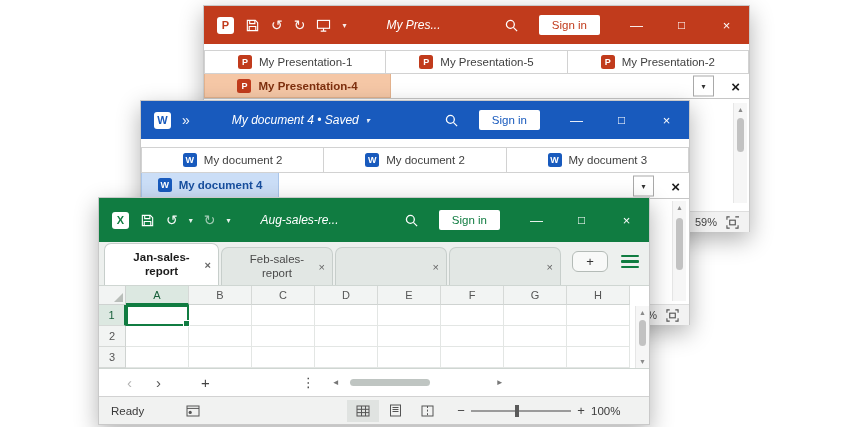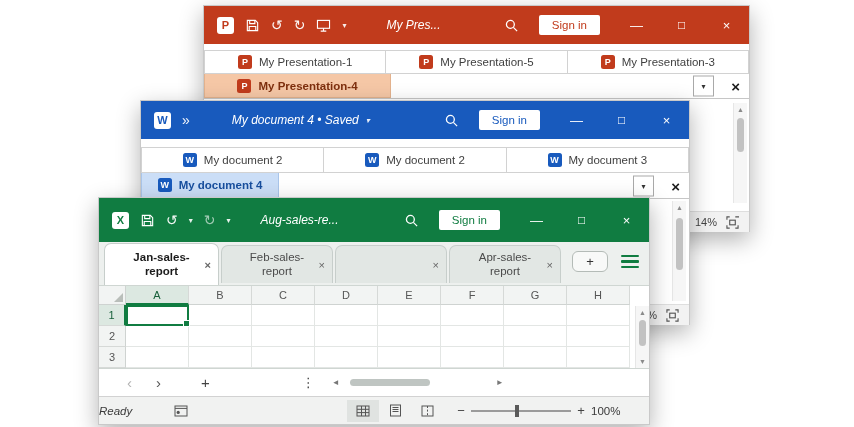--- a/index.html
+++ b/index.html
@@ -98,21 +98,21 @@
   .sheet-tab{margin-left:46px;align-self:stretch;display:flex;align-items:center;padding:0 10px;
              border-bottom:3px solid var(--xl);font-weight:bold;color:#2b2b2b;box-sizing:border-box;}
   .sheet-add{margin-left:40px;font-size:15px;color:#444;}
   .sheet-more{margin-left:92px;font-size:13px;color:#444;}
   .hscroll{display:flex;align-items:center;margin-left:17px;width:172px;}
   .hs-arrow{font-size:8px;color:#777;}
   .hs-track{flex:1;height:12px;display:flex;align-items:center;margin:0 4px;}
   .hs-thumb{width:80px;height:7px;border-radius:4px;background:#bfc5c2;margin-left:6px;}
   .xl-statusbar{height:28px;background:#F1F2F1;border-top:1px solid #d2d2d2;display:flex;
                 align-items:center;font-size:11.5px;color:#3a3a3a;box-sizing:border-box;}
-  .status-ready{font-style:italic;}
+  .status-ready{margin-left:12px;}
   .macro{margin-left:42px;color:#555;display:flex;}
   .status-right{margin-left:auto;display:flex;align-items:center;}
   .viewicon{width:32px;height:22px;display:flex;align-items:center;justify-content:center;color:#555;}
   .viewicon.active{background:#e0e3e1;}
   .zoom-minus{width:20px;text-align:center;font-size:13px;color:#444;margin-left:8px;}
   .zoom-slider{width:100px;height:14px;position:relative;display:flex;align-items:center;}
   .zoom-track{width:100%;height:2px;background:#9b9b9b;}
   .zoom-thumb{position:absolute;left:44px;top:1px;width:4px;height:12px;background:#5a5a5a;}
   .zoom-plus{width:20px;text-align:center;font-size:13px;color:#444;}
   .zoom-label{width:46px;text-align:left;margin-right:12px;}
@@ -181,38 +181,38 @@
         <div class="doc-tab">
           <span class="ficon pp-ficon">P</span>
           <span class="doc-tab-label">My Presentation-1</span>
         </div>
         <div class="doc-tab">
           <span class="ficon pp-ficon">P</span>
           <span class="doc-tab-label">My Presentation-5</span>
         </div>
         <div class="doc-tab">
           <span class="ficon pp-ficon">P</span>
-          <span class="doc-tab-label">My Presentation-3</span>
+          <span class="doc-tab-label">My Presentation-2</span>
         </div>
       </div>
     <div class="activerow pp-row2">
       <div class="active-tab pp-active">
         <span class="ficon pp-ficon">P</span>
         <span>My Presentation-4</span>
       </div>
       <span class="row-dd">▾</span>
       <span class="row-x">×</span>
     </div>
     <div class="body-frag pp-body">
       <div class="vscroll pp-vscroll">
         <span class="vs-arrow">▲</span>
         <div class="vs-thumb pp-vthumb"></div>
       </div>
       <div class="statusfrag">
-        <span>14%</span>
+        <span>59%</span>
         <span>
           <svg width="13" height="13" viewBox="0 0 14 14" fill="none" stroke="#555" stroke-width="1.2">
               <path d="M1 4V1h3M10 1h13v3M13 10v3h-3M4 13H1v-3"></path>
               <rect x="4" y="4.5" width="6" height="5"></rect>
             </svg>
         </span>
       </div>
     </div>
   </div>
 
@@ -304,34 +304,33 @@
             </svg>
         </span>
         <button class="signin xl-signin">Sign in</button>
         <span class="ctrl">—</span>
         <span class="ctrl max">□</span>
         <span class="ctrl">×</span>
       </div>
     </div>
 
     <div class="xl-tabstrip">
-      <div id="xl-tabs" style="display:flex;align-items:center;">
+      <div id="xl-tabs" style="display:flex;align-items:flex-end;">
           <div class="xl-tab active">
             <span class="xl-tab-label">Jan-sales-report</span>
             <span class="xl-tab-x">×</span>
           </div>
           <div class="xl-tab">
             <span class="xl-tab-label">Feb-sales-report</span>
             <span class="xl-tab-x">×</span>
           </div>
           <div class="xl-tab">
             <span class="xl-tab-x">×</span>
           </div>
           <div class="xl-tab">
-            <span class="xl-tab-label">Apr-sales-report</span>
             <span class="xl-tab-x">×</span>
           </div>
         </div>
       <div class="xl-addtab">+</div>
       <div class="xl-menu">
           <i></i>
           <i></i>
           <i></i>
         </div>
     </div>

